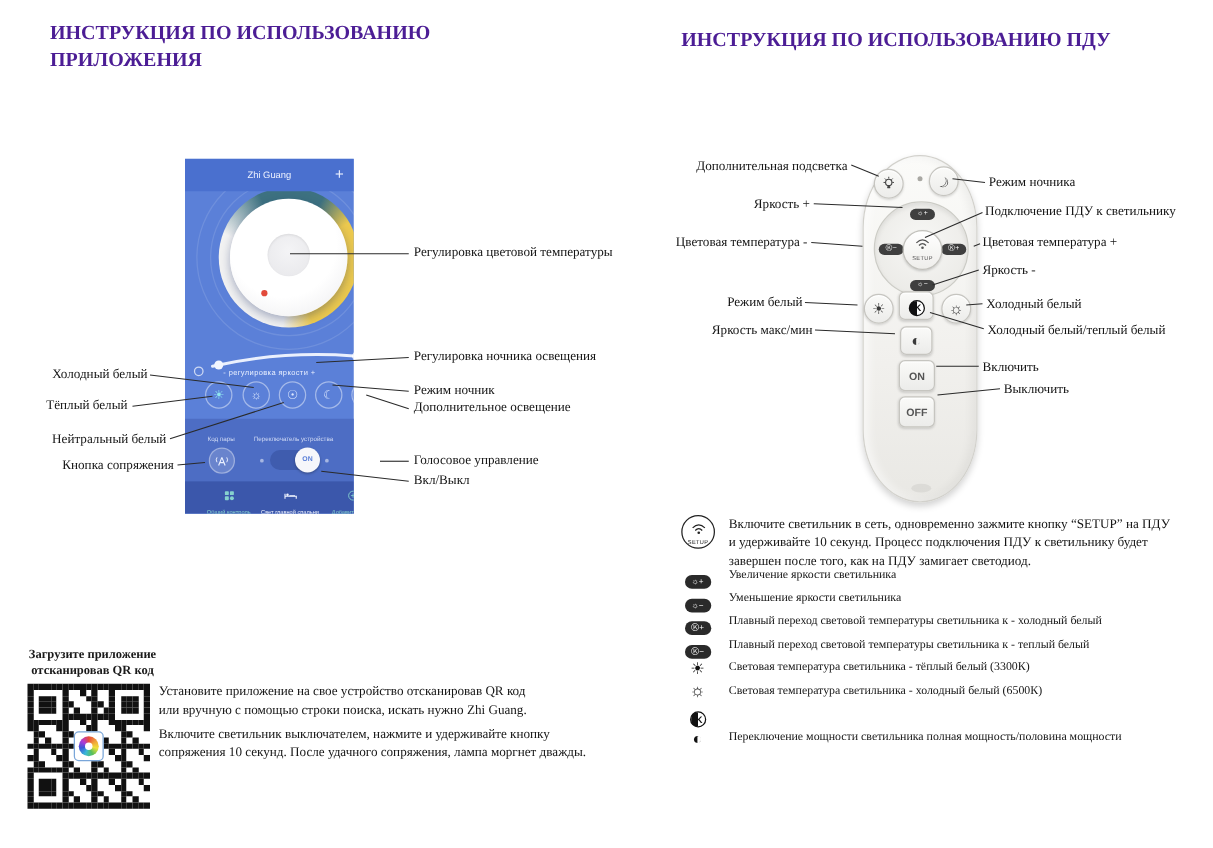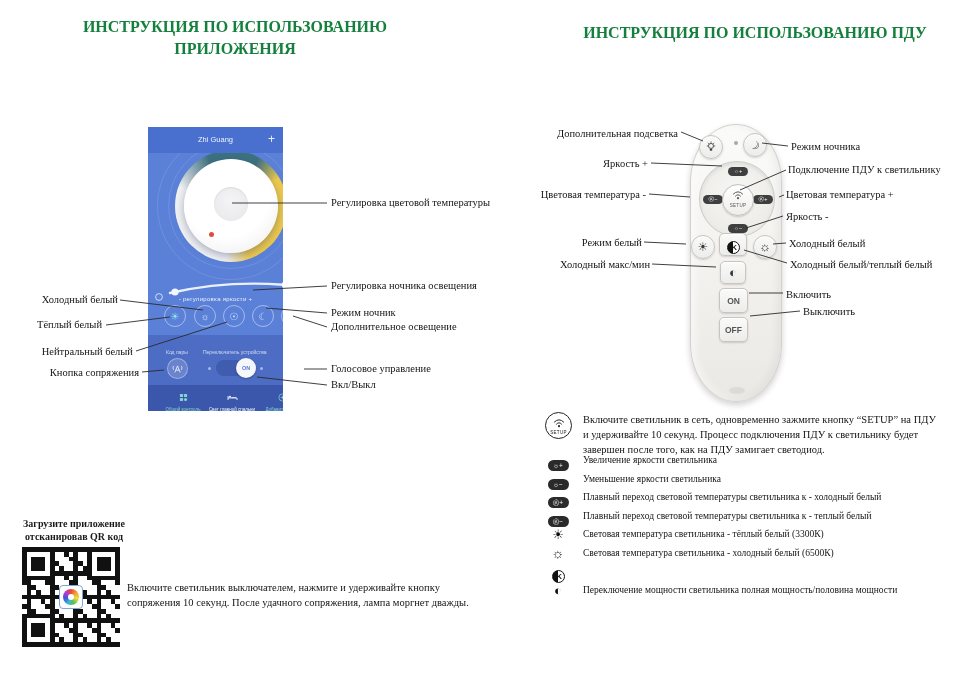--- a/index.html
+++ b/index.html
@@ -1,20 +1,20 @@
 <!DOCTYPE html>
 <html><head>
 <meta charset="utf-8">
 <style>
   * { margin:0; padding:0; box-sizing:border-box; }
   body { background:#fff; }
   .canvas { position:relative; width:970px; height:678px; background:#ffffff; overflow:hidden;
             font-family:"Liberation Serif", serif; color:#1a1a1a; }
 
-  .title { position:absolute; font-weight:bold; font-size:16px; text-align:center; line-height:1.35; color:#15803d; }
+  .title { position:absolute; font-weight:bold; font-size:16px; text-align:left; line-height:1.35; color:#4c1d95; }
   .callout { position:absolute; font-size:10.5px; white-space:nowrap; z-index:6; color:#151515; }
   .callout.ra { }
 
   
   .app { position:absolute; left:148px; top:127px; width:135px; height:284px; background:#5b80d8; overflow:hidden; z-index:3; font-family:"Liberation Sans", sans-serif; }
   .app-header { position:absolute; left:0; top:0; width:100%; height:26px; background:#4a70cf; }
   .app-header .t { position:absolute; left:0; right:0; top:8px; text-align:center; font-size:7.5px; color:#eef2ff; }
   .app-header .plus { position:absolute; right:8px; top:5px; font-size:12px; color:#eef2ff; }
   .ring-bg { position:absolute; border:1px solid rgba(255,255,255,0.12); border-radius:50%; }
   .dial-ring { position:absolute; left:27px; top:23px; width:112px; height:112px; border-radius:50%;
@@ -242,21 +242,21 @@
     <span class="rbtn" style="left:29px; top:136px; width:26px; height:23px; border-radius:5px; font-size:13px; line-height:21px;">◐</span>
     <span class="rbtn" style="left:28px; top:163px; width:29px; height:25px; border-radius:5px; font-size:8.5px; line-height:24px; color:#555; font-weight:bold;">ON</span>
     <span class="rbtn" style="left:28px; top:192px; width:29px; height:25px; border-radius:5px; font-size:8.5px; line-height:24px; color:#555; font-weight:bold;">OFF</span>
     <span class="rlogo"></span>
   </div>
 
   <div class="callout ra" style="right:292px; top:128px;">Дополнительная подсветка</div>
   <div class="callout ra" style="right:322px; top:158px;">Яркость +</div>
   <div class="callout ra" style="right:324px; top:189px;">Цветовая температура -</div>
   <div class="callout ra" style="right:328px; top:237px;">Режим белый</div>
-  <div class="callout ra" style="right:320px; top:259px;">Холодный макс/мин</div>
+  <div class="callout ra" style="right:320px; top:259px;">Яркость макс/мин</div>
   <div class="callout" style="left:791px; top:141px;">Режим ночника</div>
   <div class="callout" style="left:788px; top:164px;">Подключение ПДУ к светильнику</div>
   <div class="callout" style="left:786px; top:189px;">Цветовая температура +</div>
   <div class="callout" style="left:786px; top:211px;">Яркость -</div>
   <div class="callout" style="left:789px; top:238px;">Холодный белый</div>
   <div class="callout" style="left:790px; top:259px;">Холодный белый/теплый белый</div>
   <div class="callout" style="left:786px; top:289px;">Включить</div>
   <div class="callout" style="left:803px; top:306px;">Выключить</div>
 
   <div class="qr-caption">
@@ -703,20 +703,24 @@
       <div class="on"></div>
       <div class="on"></div>
       <div class="on"></div>
       <div class="on"></div>
       <div class="on"></div>
     </div>
   <div class="qr-logo">
       <span></span>
     </div>
 
+  <div class="para" style="left:127px; top:546px;">
+    <div>Установите приложение на свое устройство отсканировав QR код</div>
+    <div>или вручную с помощью строки поиска, искать нужно Zhi Guang.</div>
+  </div>
   <div class="para" style="left:127px; top:580px;">
     <div>Включите светильник выключателем, нажмите и удерживайте кнопку</div>
     <div>сопряжения 10 секунд. После удачного сопряжения, лампа моргнет дважды.</div>
   </div>
 
   <span class="note-icon">
     <svg width="14" height="10" viewBox="0 0 20 14" style="margin-top:5px;">
       <path d="M3 6 Q10 -1 17 6" fill="none" stroke="#222" stroke-width="1.4"></path>
       <path d="M6 9 Q10 4.5 14 9" fill="none" stroke="#222" stroke-width="1.4"></path>
       <circle cx="10" cy="11.5" r="1.5" fill="#222"></circle>

